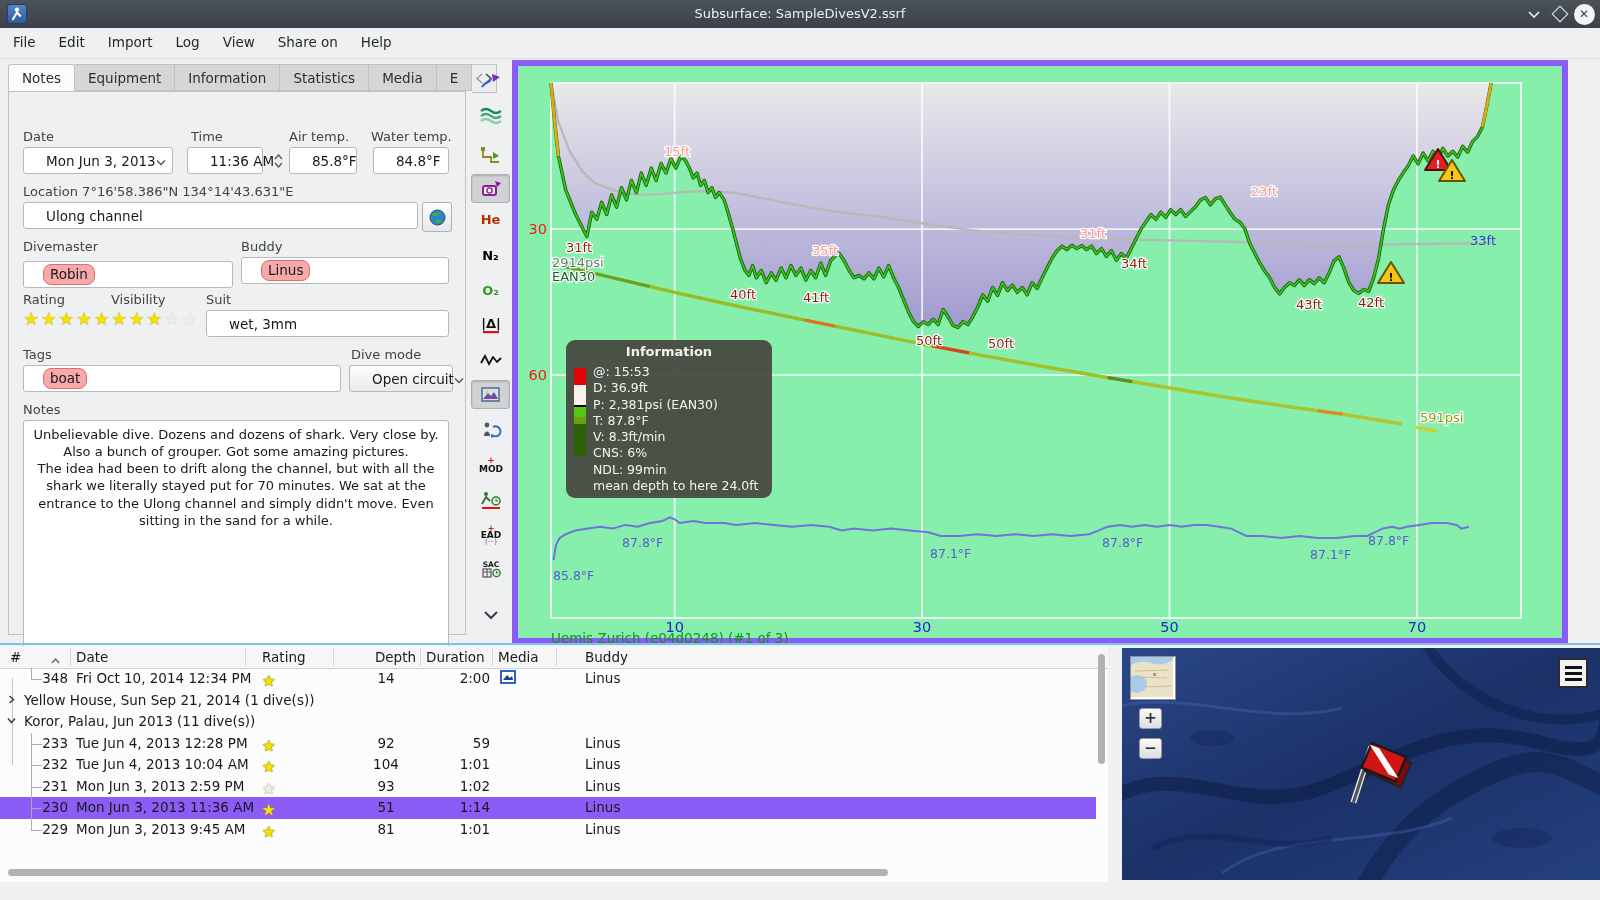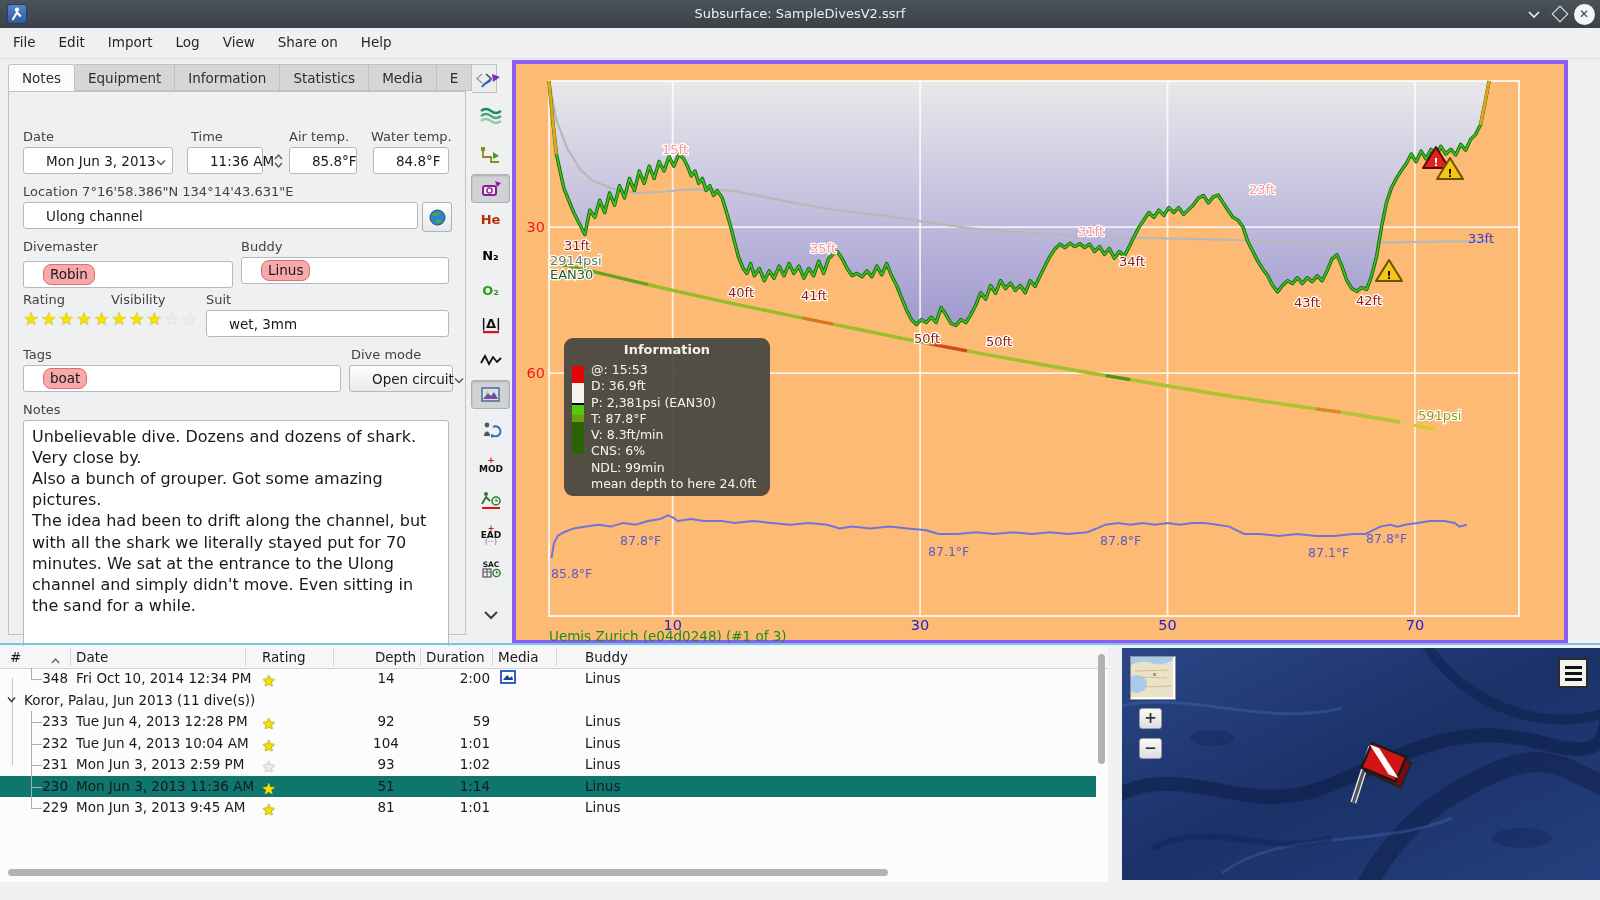--- a/index.html
+++ b/index.html
@@ -40,30 +40,30 @@
         font-size:13.5px;line-height:19px;}
   .chev{margin-left:auto;}
   .spin{margin-left:auto;display:flex;flex-direction:column;gap:2px;align-items:center;}
   .stars{position:absolute;font-size:18px;letter-spacing:1.5px;}
   .st-f{color:#f4e300;text-shadow:0 0 1px #93812c;}
   .st-e{color:#ececec;text-shadow:0 0 1px #c2c2c2;}
   .globe-btn{position:absolute;width:28px;height:28px;border:1px solid #aeb2b6;border-radius:3px;
              background:linear-gradient(#fdfdfd,#e6e7e8);display:flex;align-items:center;justify-content:center;}
   .notesbox{position:absolute;left:14px;top:328px;width:426px;height:228px;background:#fff;
             border:1px solid #b5b9bc;border-radius:3px;box-sizing:border-box;padding:5px 8px;
-            font-size:16px;line-height:1.32;white-space:pre-wrap;}
+            font-size:13px;line-height:1.32;white-space:pre-wrap;text-align:center;}
   
   .vtoolbar{position:absolute;left:470px;top:64px;width:42px;height:570px;}
   .vbtn{position:absolute;left:1px;width:39px;height:29px;border-radius:3px;display:flex;
         align-items:center;justify-content:center;box-sizing:border-box;}
   .vbtn.pressed{background:#d0d2d4;border:1px solid #adb1b5;box-shadow:inset 0 1px 2px rgba(0,0,0,.18);}
   .ticon{font-weight:bold;font-size:12px;}
   
-  .chart{position:absolute;left:512px;top:60px;width:1056px;height:584px;background:#fdba74;
-         border:4px solid #8b5cf6;box-sizing:border-box;}
+  .chart{position:absolute;left:512px;top:60px;width:1056px;height:584px;background:#86efac;
+         border:6px solid #8b5cf6;box-sizing:border-box;}
   .chart svg text{font-family:"DejaVu Sans",sans-serif;}
   text.an{font-size:13px;paint-order:stroke;stroke:#ffffff;stroke-width:2.4px;}
   text.an-pink{fill:#ff9595;}text.an-dred{fill:#8e1b10;}text.an-gray{fill:#647e60;}
   text.an-dgreen{fill:#1e5e26;}text.an-olv{fill:#9a9a14;}text.an-blue{fill:#3b3bd0;stroke:none;}
   text.an-temp{fill:#5b5bd0;stroke:none;font-size:12.5px;}
   text.xtick{fill:#2222cf;font-size:14.5px;}text.ytick{fill:#ee1c1c;font-size:14.5px;}
   text.footer{fill:#1e8c1e;font-size:13.5px;}
   .cinfo{position:absolute;left:48px;top:274px;width:206px;height:158px;border-radius:9px;
          background:rgba(70,70,64,.93);color:#f4f4ee;font-size:12.5px;}
   .cinfo-title{text-align:center;font-weight:bold;font-size:13px;padding-top:4px;}
@@ -72,21 +72,21 @@
   .cinfo-bar div{width:12px;}
   .splitter{position:absolute;left:0;top:643px;width:1600px;height:2px;background:#79c4e8;}
   
   .divelist{position:absolute;left:0;top:646px;width:1108px;height:236px;background:#fcfcfc;font-size:13.5px;}
   .dl-head{position:absolute;left:0;top:0;width:1108px;height:22px;background:#f6f6f7;
            border-bottom:1px solid #d2d3d4;}
   .dl-head span{position:absolute;top:3px;}
   .dl-sep{position:absolute;top:2px;width:1px;height:18px;background:#d5d6d7;}
   .dl-rows{position:absolute;left:0;top:22px;width:1096px;height:198px;overflow:hidden;}
   .dl-row{position:relative;height:21.5px;}
-  .dl-selected{background:#0f766e;}
+  .dl-selected{background:#8b5cf6;}
   .dl-row span{position:absolute;top:2px;white-space:nowrap;}
   .dl-num{left:30px;width:38px;text-align:right;}
   .dl-date{left:76px;}
   .dl-stars{left:262px;font-size:15px;letter-spacing:0;top:1px;}
   .dl-depth{left:356px;width:60px;text-align:center;}
   .dl-dur{left:420px;width:70px;text-align:right;}
   .dl-media{left:500px;top:3px;}
   .dl-buddy{left:585px;}
   .dl-glabel{left:24px;}
   .dl-exp{position:absolute;left:6px;top:5px;}
@@ -464,20 +464,26 @@
         <span class="dl-depth">14</span>
         <span class="dl-dur">2:00</span>
         <span class="dl-media"><svg width="16" height="14" viewBox="0 0 16 14">
             <rect x="1" y="1" width="14" height="12" fill="#fff" stroke="#2f62c8" stroke-width="2"></rect>
             <path d="M3,10 L7,5 L10,8 L12,6 L13,10 Z" fill="#1b3f8f"></path>
           </svg></span>
         <span class="dl-buddy">Linus</span>
       </div>
       <div class="dl-row">
         <span class="dl-exp"><svg width="11" height="11" viewBox="0 0 11 11">
+            <polyline points="3.5,2 7.5,5.5 3.5,9" fill="none" stroke="#3a3f44" stroke-width="1.5"></polyline>
+          </svg></span>
+        <span class="dl-glabel">Yellow House, Sun Sep 21, 2014 (1 dive(s))</span>
+      </div>
+      <div class="dl-row">
+        <span class="dl-exp"><svg width="11" height="11" viewBox="0 0 11 11">
             <polyline points="2,3.5 5.5,7.5 9,3.5" fill="none" stroke="#3a3f44" stroke-width="1.5"></polyline>
           </svg></span>
         <span class="dl-glabel">Koror, Palau, Jun 2013 (11 dive(s))</span>
       </div>
       <div class="dl-row">
         <i class="conA"></i>
         <i class="conB"></i>
         <span class="dl-num">233</span>
         <span class="dl-date">Tue Jun 4, 2013 12:28 PM</span>
         <span class="dl-stars">

